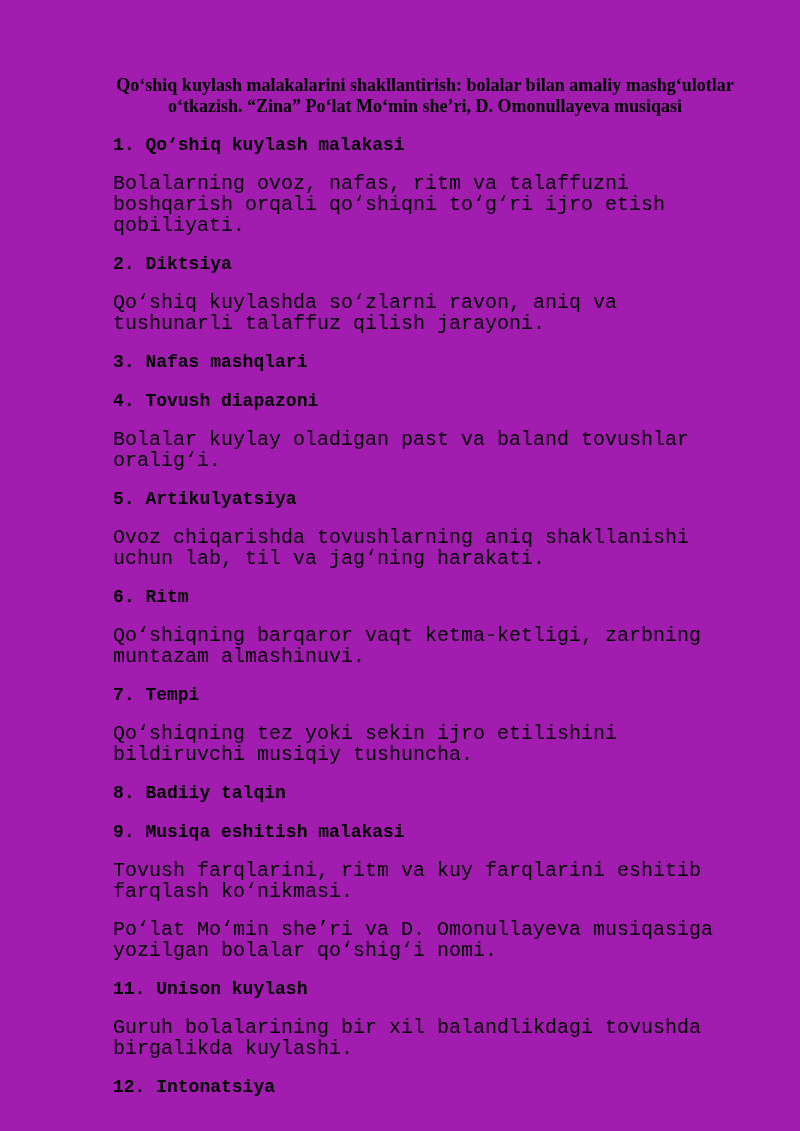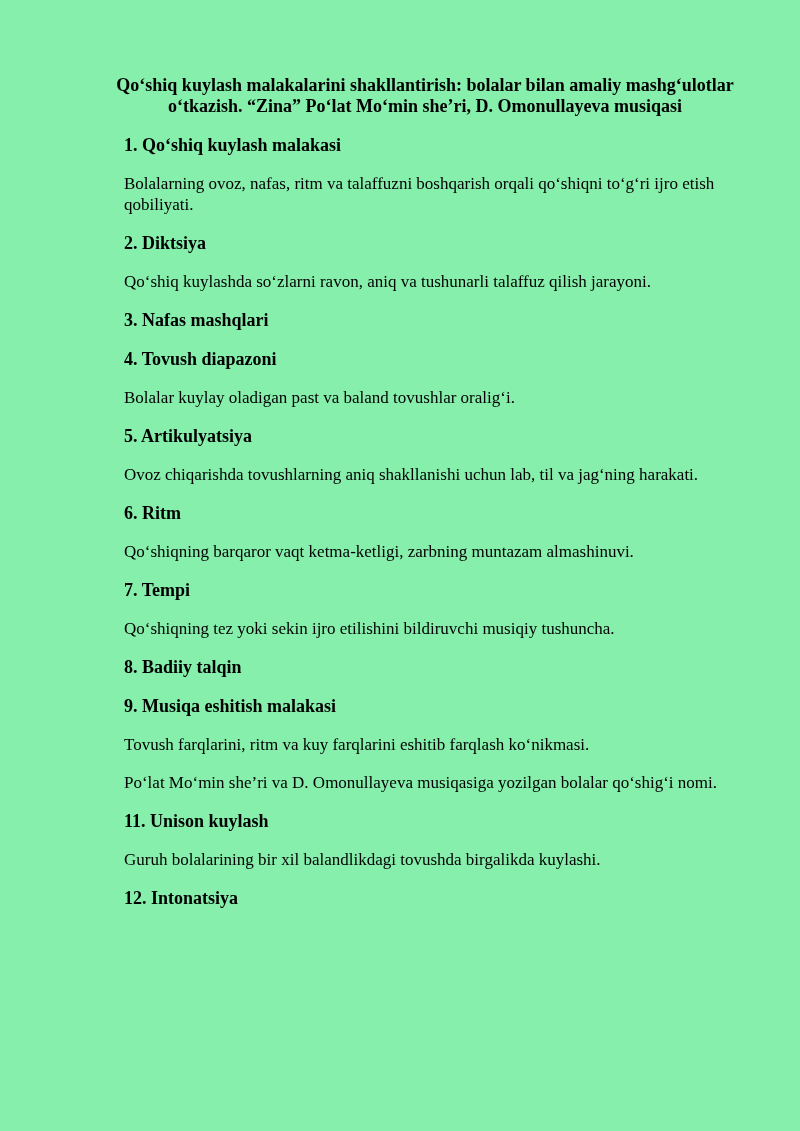--- a/index.html
+++ b/index.html
@@ -13,44 +13,44 @@
     overflow: hidden;
     font-family: "Liberation Serif", "DejaVu Serif", serif;
     color: #000000;
     -webkit-font-smoothing: antialiased;
   }
   .page {
     box-sizing: border-box;
     width: 800px;
     height: 1131px;
     padding: 75px 63px 60px 113px;
-    background: #86efac;
+    background: #a21caf;
   }
   .doc-title {
     font-size: 18px;
     line-height: 21px;
     font-weight: bold;
     text-align: center;
     margin: 0 0 17px 0;
   }
   .section-heading {
     font-size: 18px;
     line-height: 22px;
     font-weight: bold;
     margin: 17px 0;
     text-align: left;
   }
   .section-body {
-    font-size: 17px;
+    font-size: 20px;
     line-height: 21px;
     font-weight: normal;
     margin: 17px 0;
     text-align: left;
   }
-  section { margin: 11px; padding: 0; }
+  section { margin: 0; padding: 0; font-family: Liberation Mono, monospace; }
 </style>
 </head>
 <body>
 
 <div class="page">
   <h1 class="doc-title">Qo‘shiq kuylash malakalarini shakllantirish: bolalar bilan amaliy mashg‘ulotlar o‘tkazish. “Zina” Po‘lat Mo‘min she’ri, D. Omonullayeva musiqasi</h1>
 
   <div id="sections">
   <section>
     <h2 class="section-heading">1. Qo‘shiq kuylash malakasi</h2>

